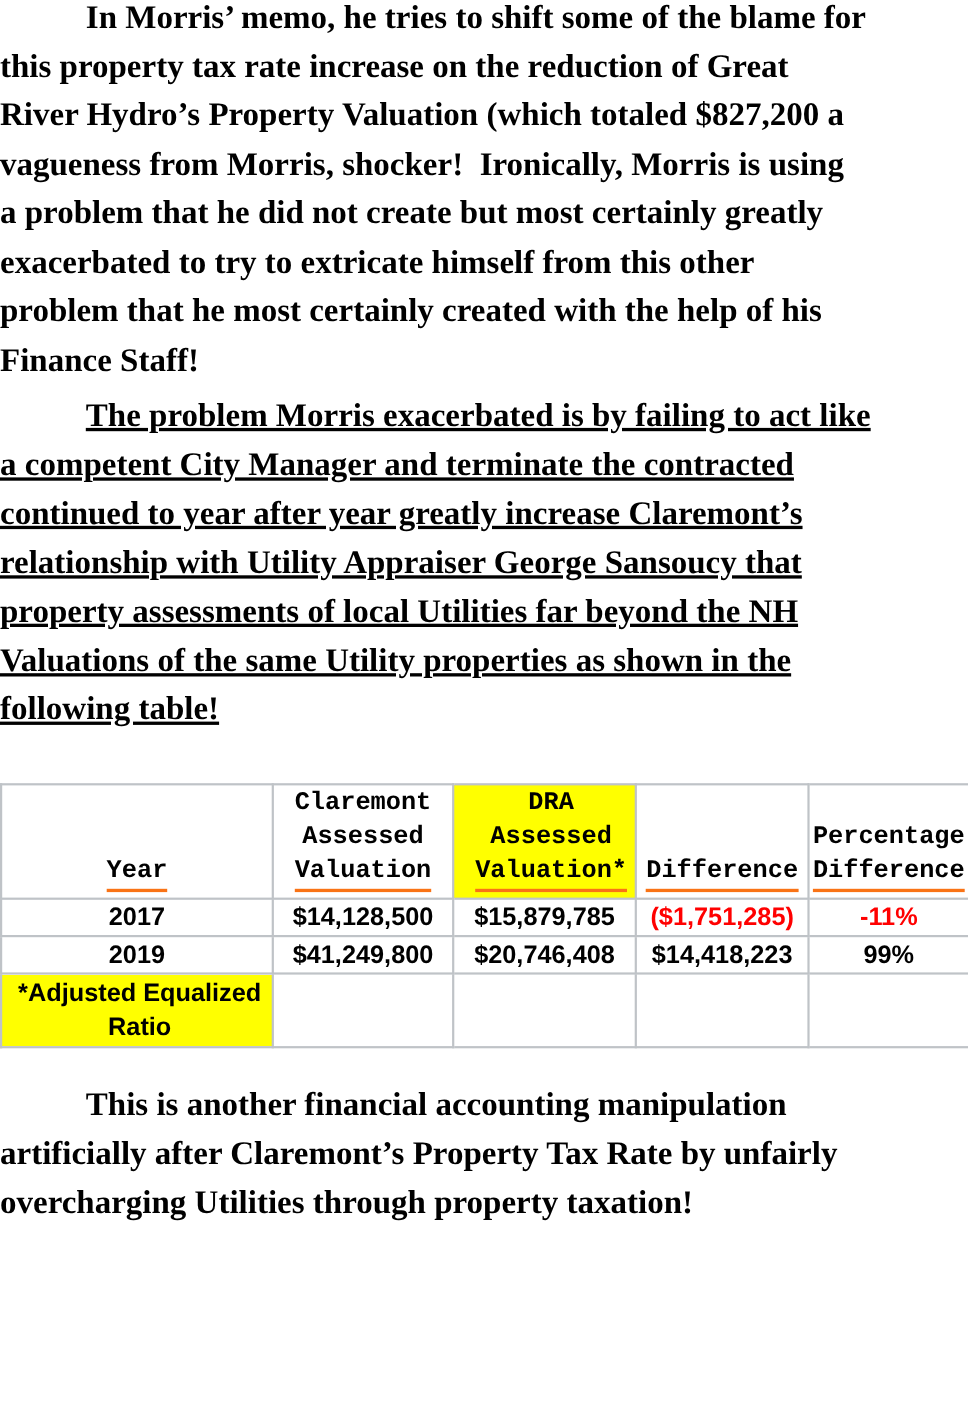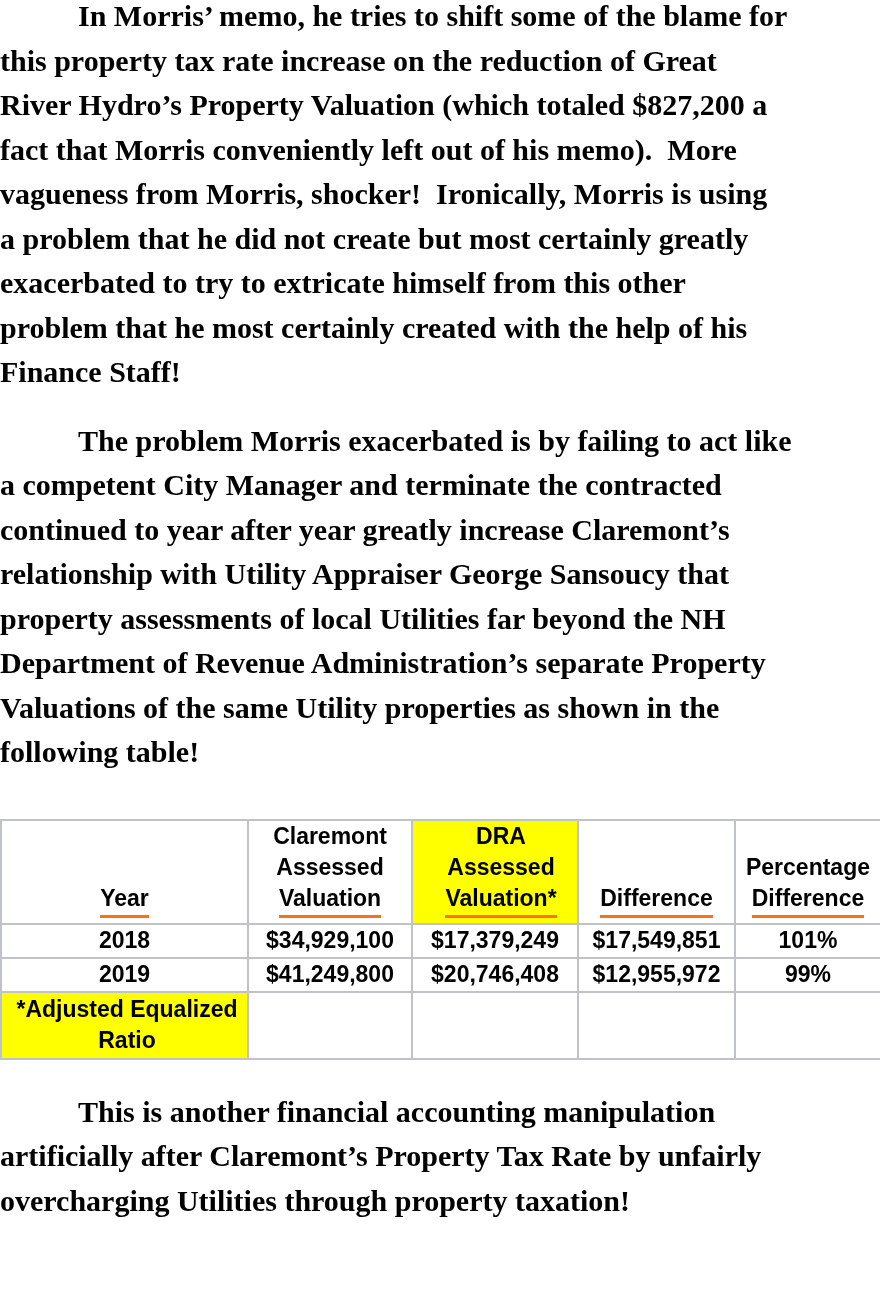--- a/index.html
+++ b/index.html
@@ -15,35 +15,35 @@
     width:880px;color:#000;
     font-family:"Liberation Serif", serif;
     font-weight:700;
   }
   .para{
     font-size:30px;line-height:44.5px;
   }
   .para .line{white-space:pre;}
   .para .line.indent{padding-left:78px;}
   .para1{margin-top:-6px;}
-  .para2{margin-top:24px;}
+  .para2{margin-top:6px;text-decoration:underline;}
   .para3{margin-top:30px;}
 
   table.valtable{
     width:880px;margin-top:44px;
     border-collapse:collapse;table-layout:fixed;
     font-family:"Liberation Sans", sans-serif;
     font-weight:700;font-size:23px;color:#000;
   }
   table.valtable td{
     border:2px solid var(--border);
     text-align:center;vertical-align:bottom;
     padding:0;overflow:hidden;
   }
-  table.valtable thead td{height:95px;padding-bottom:5px;}
+  table.valtable thead td{height:95px;padding-bottom:5px;font-family:Liberation Mono, monospace;}
   table.valtable thead .hline{line-height:31px;white-space:nowrap;}
   table.valtable thead .u{
     display:inline-block;border-bottom:3px solid #f97316;padding-bottom:1px;
   }
   table.valtable thead td.hl{background:var(--highlight);padding-left:12px;}
   table.valtable tbody td{height:32px;vertical-align:middle;white-space:nowrap;}
   table.valtable tbody td.neg{color:var(--negative);}
   table.valtable tfoot td{height:65px;vertical-align:middle;}
   table.valtable tfoot td.note{
     background:var(--highlight);text-align:center;
@@ -51,34 +51,32 @@
   }
 </style>
 </head>
 <body>
 
 <div class="doc">
   <div class="para para1 indent-first">
       <div class="line indent">In Morris’ memo, he tries to shift some of the blame for</div>
       <div class="line">this property tax rate increase on the reduction of Great</div>
       <div class="line">River Hydro’s Property Valuation (which totaled $827,200 a</div>
-      <div class="line">fact that Morris conveniently left out of his memo).  More</div>
       <div class="line">vagueness from Morris, shocker!  Ironically, Morris is using</div>
       <div class="line">a problem that he did not create but most certainly greatly</div>
       <div class="line">exacerbated to try to extricate himself from this other</div>
       <div class="line">problem that he most certainly created with the help of his</div>
       <div class="line">Finance Staff!</div>
     </div>
   <div class="para para2 indent-first">
       <div class="line indent">The problem Morris exacerbated is by failing to act like</div>
       <div class="line">a competent City Manager and terminate the contracted</div>
       <div class="line">continued to year after year greatly increase Claremont’s</div>
       <div class="line">relationship with Utility Appraiser George Sansoucy that</div>
       <div class="line">property assessments of local Utilities far beyond the NH</div>
-      <div class="line">Department of Revenue Administration’s separate Property</div>
       <div class="line">Valuations of the same Utility properties as shown in the</div>
       <div class="line">following table!</div>
     </div>
   <table class="valtable">
       <colgroup>
         <col style="width: 247px;">
         <col style="width: 164px;">
         <col style="width: 166px;">
         <col style="width: 157px;">
         <col style="width: 146px;">
@@ -102,31 +100,31 @@
             <div class="hline"><span class="u">Difference</span></div>
           </td>
           <td>
             <div class="hline">Percentage</div>
             <div class="hline"><span class="u">Difference</span></div>
           </td>
         </tr>
       </thead>
     <tbody>
         <tr>
-          <td>2018</td>
-          <td>$34,929,100</td>
-          <td>$17,379,249</td>
-          <td>$17,549,851</td>
-          <td>101%</td>
+          <td>2017</td>
+          <td>$14,128,500</td>
+          <td>$15,879,785</td>
+          <td class="neg">($1,751,285)</td>
+          <td class="neg">-11%</td>
         </tr>
         <tr>
           <td>2019</td>
           <td>$41,249,800</td>
           <td>$20,746,408</td>
-          <td>$12,955,972</td>
+          <td>$14,418,223</td>
           <td>99%</td>
         </tr>
       </tbody>
     <tfoot>
         <tr>
           <td class="note">
             <div>*Adjusted Equalized</div>
             <div>Ratio</div>
           </td>
           <td></td>

